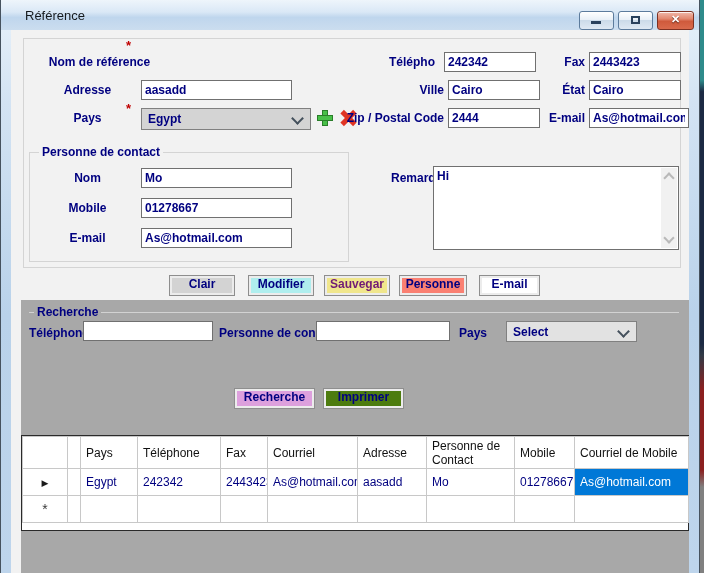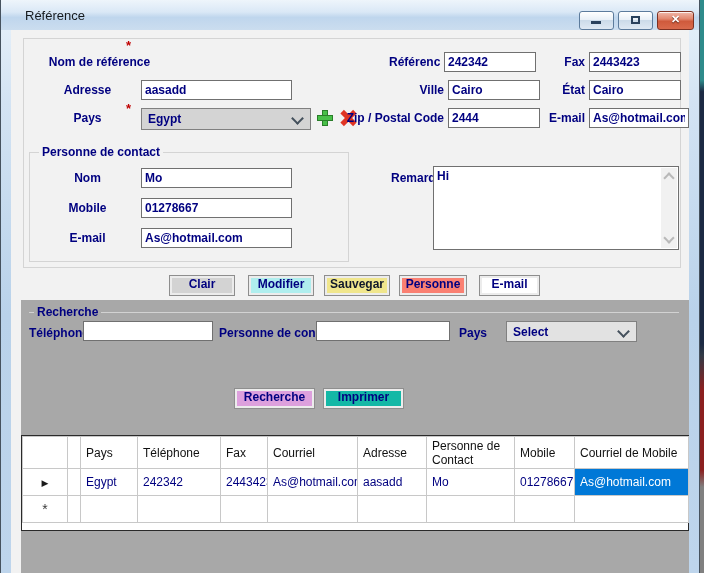--- a/index.html
+++ b/index.html
@@ -64,22 +64,22 @@
   .sb .chev-up{position:absolute;top:6px;left:4px;width:6px;height:6px;
       border-left:2px solid #b9b9b9;border-top:2px solid #b9b9b9;transform:rotate(45deg)}
   .sb .chev-down{position:absolute;bottom:6px;left:4px;width:6px;height:6px;
       border-right:2px solid #b9b9b9;border-bottom:2px solid #b9b9b9;transform:rotate(45deg)}
 
   
   .btn{position:absolute;height:21px;box-sizing:border-box;border:1px solid #8e8e8e;
       box-shadow:inset 0 0 0 2px #ececec;font:bold 12px "Liberation Sans",sans-serif;
       color:#000080;text-align:center;line-height:17px;cursor:default}
   .btn-clear{background:#d3d3d3}.btn-modify{background:#afeeee}
-  .btn-save{background:#f0e68c;color:#0f172a}.btn-delete{background:#fa8072}
-  .btn-email{background:#ffffff}.btn-search{background:#dda0dd}.btn-print{background:#14b8a6}
+  .btn-save{background:#f0e68c;color:#701a75}.btn-delete{background:#fa8072}
+  .btn-email{background:#ffffff}.btn-search{background:#dda0dd}.btn-print{background:#4d7c0f}
 
   
   .search-panel{position:absolute;left:10px;top:270px;width:668px;height:303px;background:#a8a8a8}
   .search-line{position:absolute;left:8px;right:10px;top:12px;border-top:1px solid #d2d2d2}
   .search-legend{position:absolute;left:13px;top:5px;font-size:12px;font-weight:bold;color:#000080;
       background:#a8a8a8;padding:0 3px;line-height:14px}
   .search-panel .tb{height:20px}
   .dd.light{background:#e2e2e2;height:21px}
 
   
@@ -115,21 +115,21 @@
         </div>
     </div>
   </div>
 
   <div class="client">
 
     <div class="gb" style="left:12px;top:8px;width:656px;height:228px"></div>
 
     <span class="req" style="left:115px;top:11px">*</span>
     <span class="lbl center" style="left:37px;top:24px;width:103px">Nom de référence</span>
-    <span class="lbl" style="left:378px;top:24px;width:54px">Référenc</span>
+    <span class="lbl" style="left:378px;top:24px;width:54px">Télépho</span>
     <input class="tb" style="left: 433px; top: 22px; width: 92px;" value="242342">
     <span class="lbl right" style="left:544px;top:24px;width:30px">Fax</span>
     <input class="tb" style="left: 578px; top: 22px; width: 92px;" value="2443423">
 
     <span class="lbl center" style="left:25px;top:52px;width:103px">Adresse</span>
     <input class="tb" style="left: 130px; top: 50px; width: 151px;" value="aasadd">
     <span class="lbl right" style="left:399px;top:52px;width:34px">Ville</span>
     <input class="tb" style="left: 437px; top: 50px; width: 92px;" value="Cairo">
     <span class="lbl right" style="left:541px;top:52px;width:33px">État</span>
     <input class="tb" style="left: 578px; top: 50px; width: 92px;" value="Cairo">

